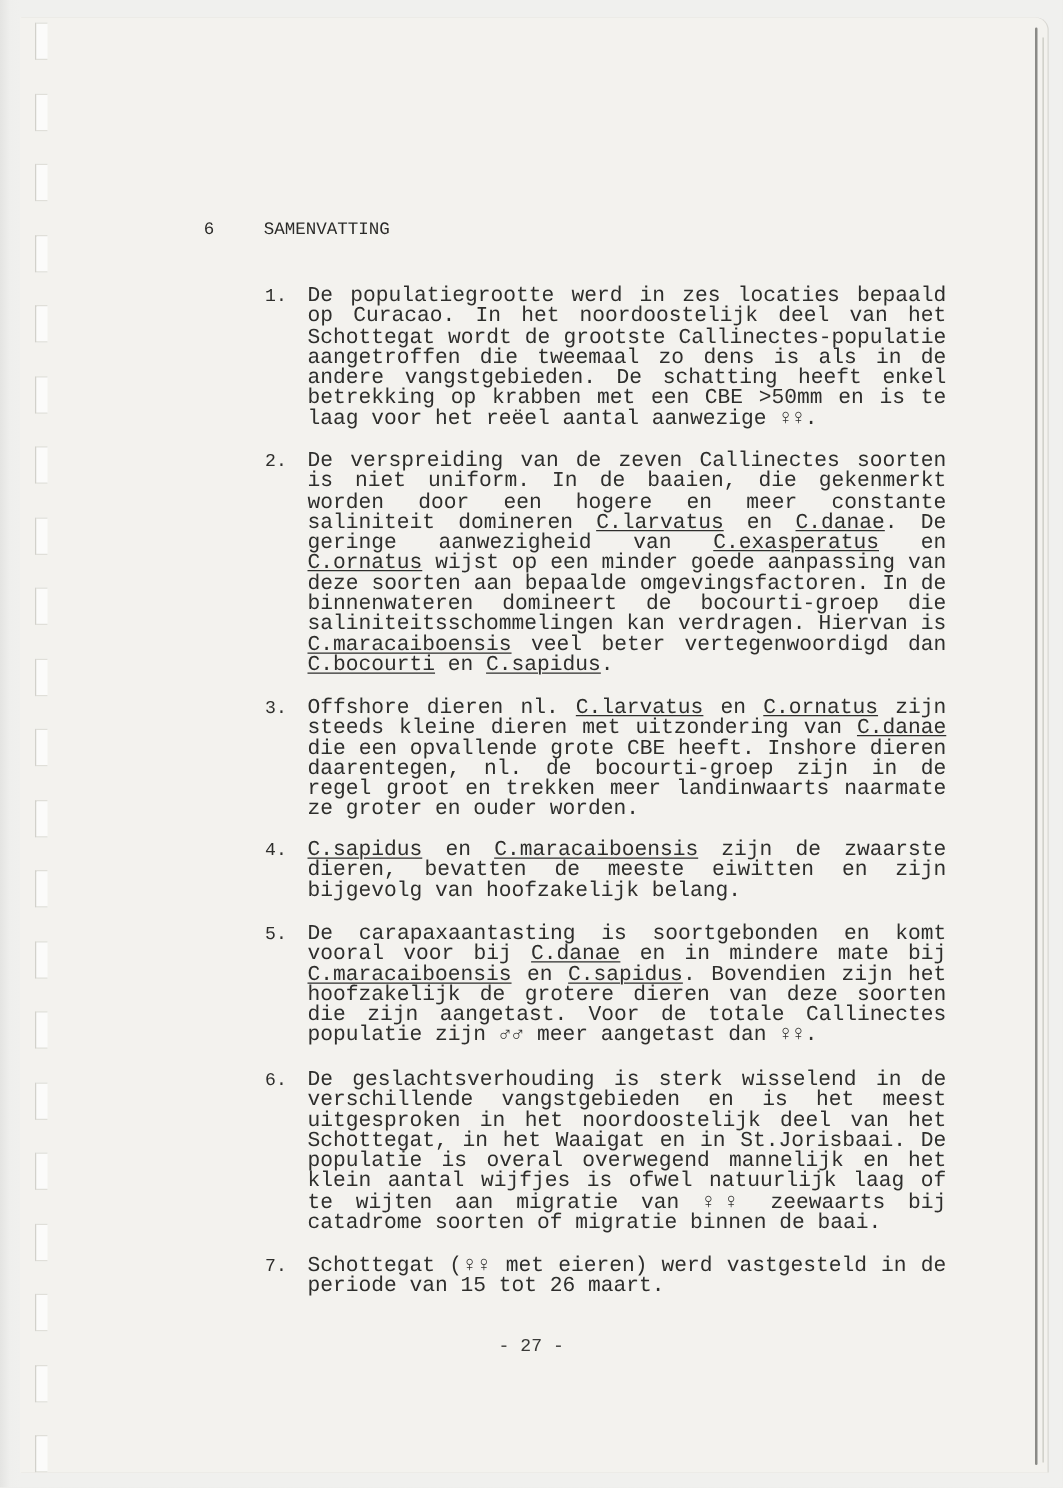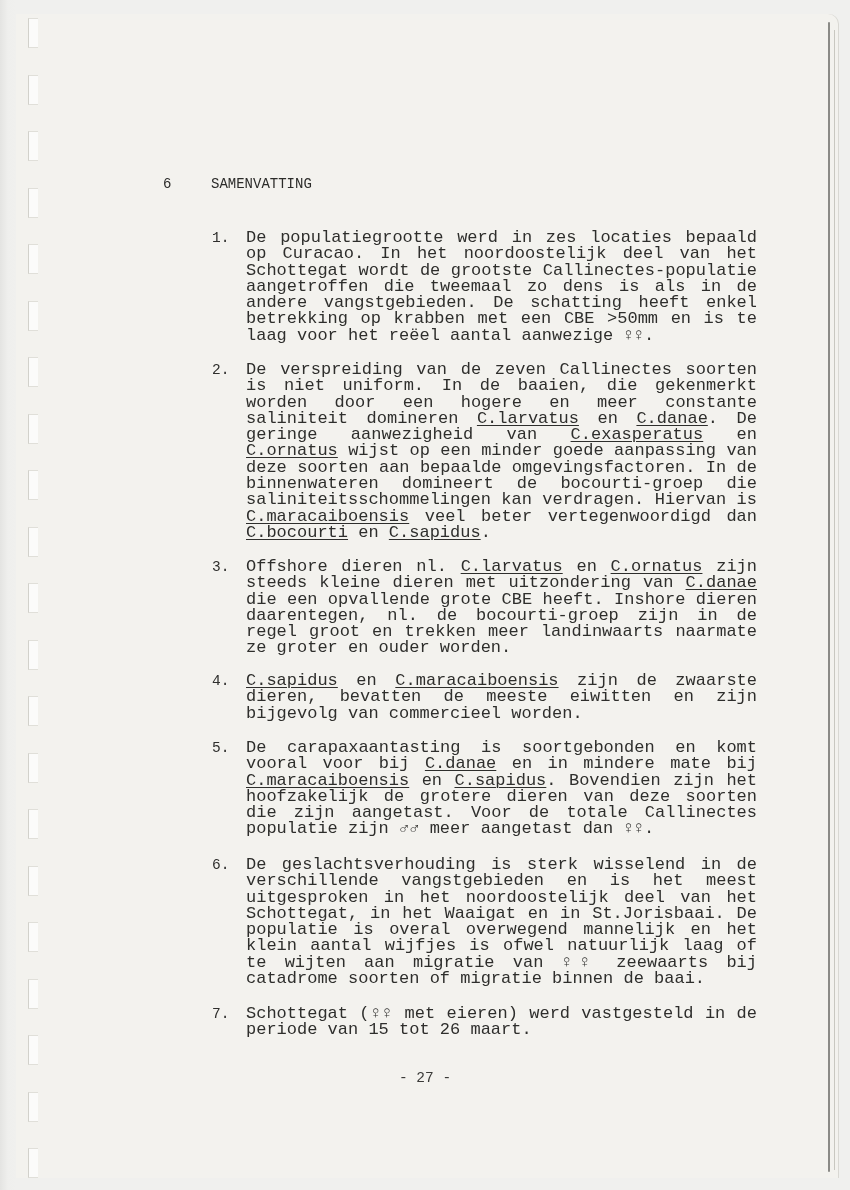--- a/index.html
+++ b/index.html
@@ -110,21 +110,21 @@
     <div class="item" style="top: 362px;">
       <span class="num">2.</span>
       <div class="body"><span>De verspreiding van de zeven Callinectes soorten is niet uniform. In de baaien, die gekenmerkt worden door een hogere en meer constante saliniteit domineren </span><span class="u">C.larvatus</span><span> en </span><span class="u">C.danae</span><span>.  De geringe aanwezigheid van </span><span class="u">C.exasperatus</span><span> en </span><span class="u">C.ornatus</span><span> wijst op een minder goede aanpassing van deze soorten aan bepaalde omgevingsfactoren.  In de binnenwateren domineert de bocourti-groep die saliniteitsschommelingen kan verdragen.  Hiervan is </span><span class="u">C.maracaiboensis</span><span> veel beter vertegenwoordigd dan </span><span class="u">C.bocourti</span><span> en </span><span class="u">C.sapidus</span><span>.</span></div>
     </div>
     <div class="item" style="top: 559px;">
       <span class="num">3.</span>
       <div class="body"><span>Offshore dieren nl. </span><span class="u">C.larvatus</span><span> en </span><span class="u">C.ornatus</span><span> zijn steeds kleine dieren met uitzondering van </span><span class="u">C.danae</span><span> die een opvallende grote CBE heeft.  Inshore dieren daarentegen, nl.  de bocourti-groep zijn in de regel groot en trekken meer landinwaarts naarmate ze groter en ouder worden.</span></div>
     </div>
     <div class="item" style="top: 673px;">
       <span class="num">4.</span>
-      <div class="body"><span class="u">C.sapidus</span><span> en </span><span class="u">C.maracaiboensis</span><span> zijn de zwaarste dieren, bevatten de meeste eiwitten en zijn bijgevolg van commercieel worden.</span></div>
+      <div class="body"><span class="u">C.sapidus</span><span> en </span><span class="u">C.maracaiboensis</span><span> zijn de zwaarste dieren, bevatten de meeste eiwitten en zijn bijgevolg van hoofzakelijk belang.</span></div>
     </div>
     <div class="item" style="top: 740px;">
       <span class="num">5.</span>
       <div class="body"><span>De carapaxaantasting is soortgebonden en komt vooral voor bij </span><span class="u">C.danae</span><span> en in mindere mate bij </span><span class="u">C.maracaiboensis</span><span> en </span><span class="u">C.sapidus</span><span>.  Bovendien zijn het hoofzakelijk de grotere dieren van deze soorten die zijn aangetast.  Voor de totale Callinectes populatie zijn </span><span class="sym">♂♂</span><span> meer aangetast dan </span><span class="sym">♀♀</span><span>.</span></div>
     </div>
     <div class="item" style="top: 857px;">
       <span class="num">6.</span>
       <div class="body"><span>De geslachtsverhouding is sterk wisselend in de verschillende vangstgebieden en is het meest uitgesproken in het noordoostelijk deel van het Schottegat, in het Waaigat en in St.Jorisbaai.  De populatie is overal overwegend mannelijk en het klein aantal wijfjes is ofwel natuurlijk laag of te wijten aan migratie van </span><span class="sym">♀♀</span><span> zeewaarts bij catadrome soorten of migratie binnen de baai.</span></div>
     </div>
     <div class="item" style="top: 1006px;">

